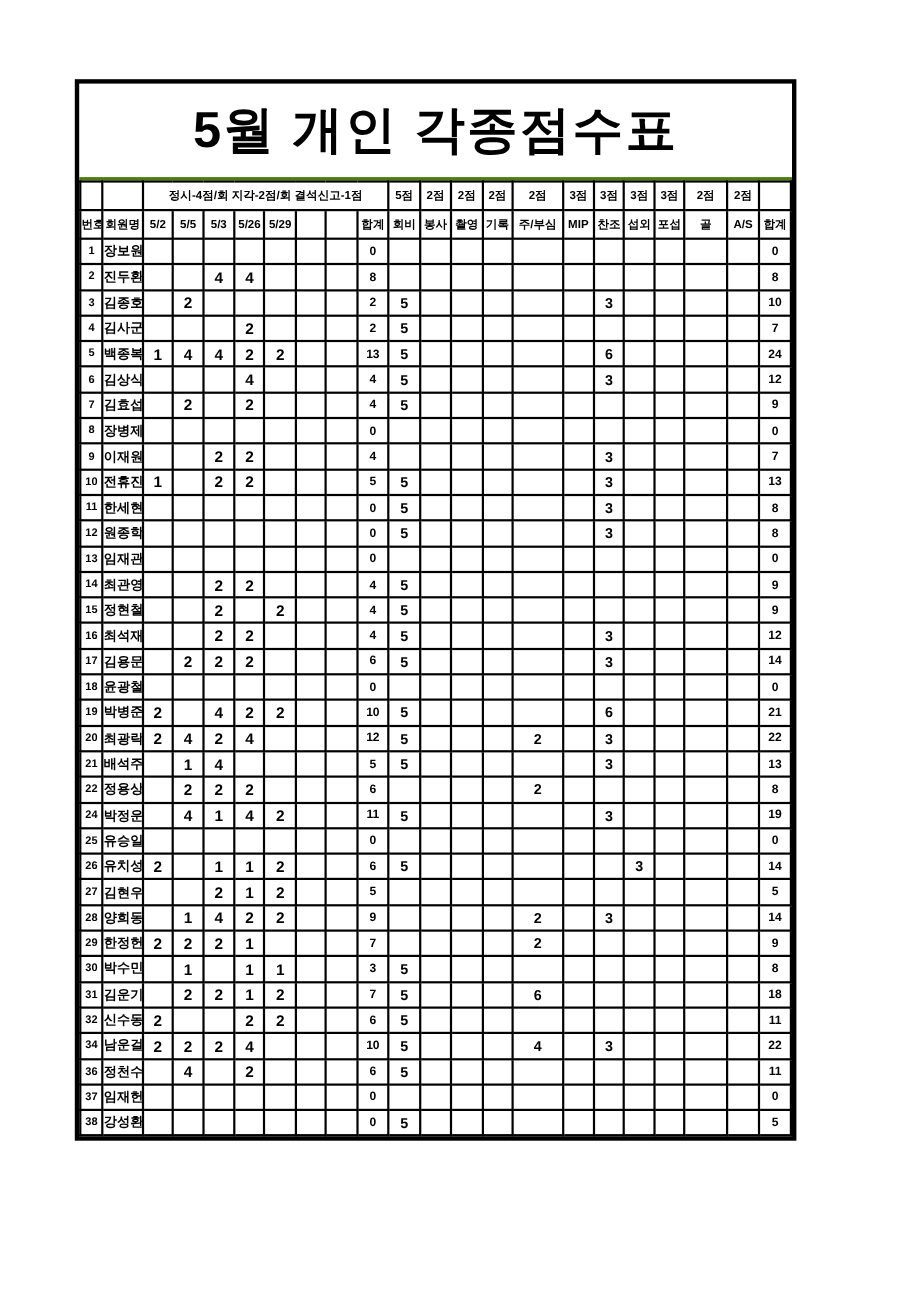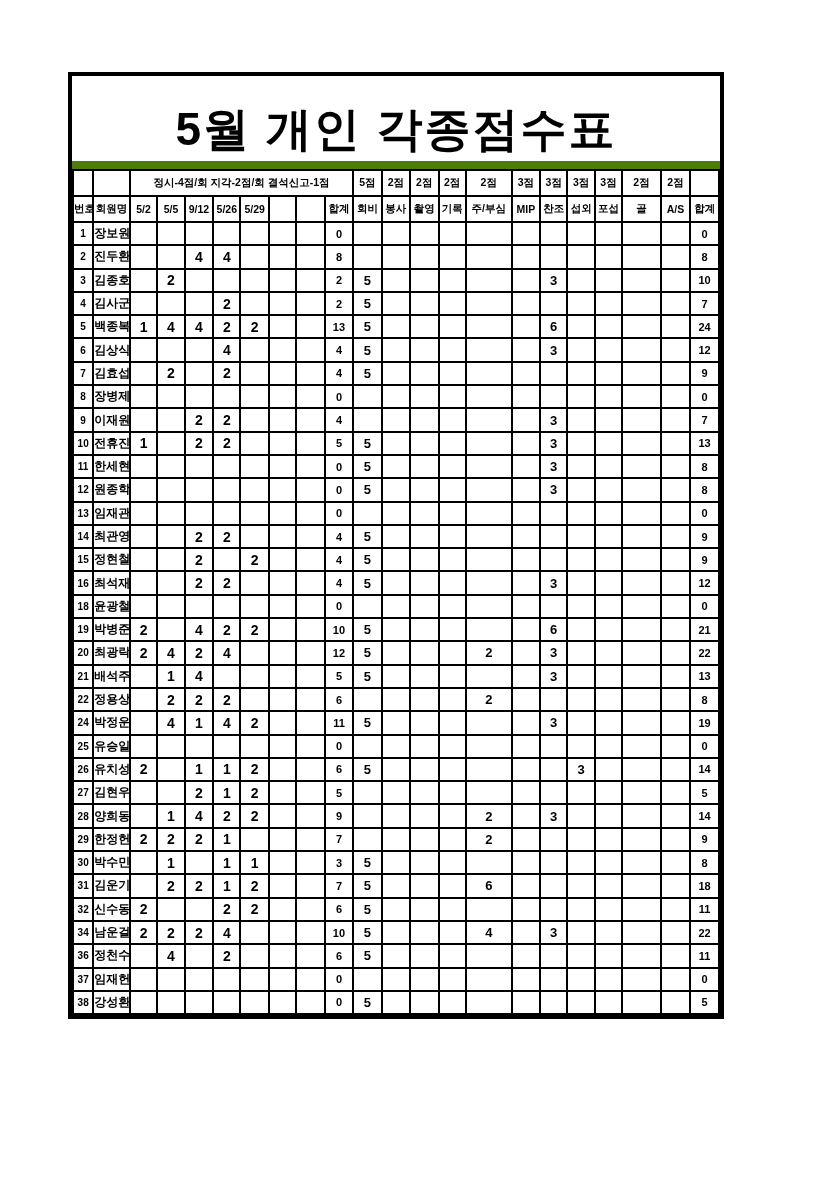--- a/index.html
+++ b/index.html
@@ -8,22 +8,22 @@
     background:#ffffff;
     font-family:"Liberation Sans","DejaVu Sans",sans-serif;
     position:relative;
     -webkit-font-smoothing:antialiased;
   }
   .sheet{
     position:absolute;left:68px;top:72px;width:656px;
     border:4px solid #000;background:#fff;box-sizing:border-box;
   }
   .title-box{
-    height:85px;border-bottom:8px solid #4d7c0f;
-    display:flex;align-items:flex-end;justify-content:center;
+    height:85px;border-bottom:3px solid #4d7c0f;
+    display:flex;align-items:center;justify-content:center;
   }
   .title-box h1{
     margin:0;font-size:46px;font-weight:800;color:#000;letter-spacing:2px;
   }
   table.score{
     border-collapse:collapse;table-layout:fixed;width:100%;
   }
   table.score td{
     border:2px solid #000;
     padding:0;margin:0;
@@ -93,21 +93,21 @@
           <td class="yellow">3점</td>
           <td class="yellow">2점</td>
           <td class="yellow">2점</td>
           <td class="yellow"></td>
         </tr>
         <tr class="hdr">
           <td class="yellow">번호</td>
           <td class="yellow">회원명</td>
           <td class="yellow">5/2</td>
           <td class="yellow">5/5</td>
-          <td class="yellow">9/12</td>
+          <td class="yellow">5/3</td>
           <td class="yellow">5/26</td>
           <td class="yellow">5/29</td>
           <td class="yellow"></td>
           <td class="yellow"></td>
           <td class="yellow redtxt">합계</td>
           <td class="yellow">회비</td>
           <td class="yellow">봉사</td>
           <td class="yellow">촬영</td>
           <td class="yellow">기록</td>
           <td class="yellow">주/부심</td>
@@ -497,20 +497,44 @@
           <td class="mid-cell"></td>
           <td class="mid-cell"></td>
           <td class="mid-cell">3</td>
           <td class="mid-cell"></td>
           <td class="mid-cell"></td>
           <td class="mid-cell"></td>
           <td class="mid-cell"></td>
           <td class="total-cell">12</td>
         </tr>
         <tr class="datarow">
+          <td class="no-cell">17</td>
+          <td class="name-cell">김용문</td>
+          <td class="att-cell"></td>
+          <td class="att-cell">2</td>
+          <td class="att-cell">2</td>
+          <td class="att-cell">2</td>
+          <td class="att-cell"></td>
+          <td class="att-cell"></td>
+          <td class="att-cell"></td>
+          <td class="sum-cell redtxt">6</td>
+          <td class="mid-cell">5</td>
+          <td class="mid-cell"></td>
+          <td class="mid-cell"></td>
+          <td class="mid-cell"></td>
+          <td class="mid-cell"></td>
+          <td class="mid-cell"></td>
+          <td class="mid-cell">3</td>
+          <td class="mid-cell"></td>
+          <td class="mid-cell"></td>
+          <td class="mid-cell"></td>
+          <td class="mid-cell"></td>
+          <td class="total-cell">14</td>
+        </tr>
+        <tr class="datarow">
           <td class="no-cell">18</td>
           <td class="name-cell">윤광철</td>
           <td class="att-cell"></td>
           <td class="att-cell"></td>
           <td class="att-cell"></td>
           <td class="att-cell"></td>
           <td class="att-cell"></td>
           <td class="att-cell"></td>
           <td class="att-cell"></td>
           <td class="sum-cell redtxt">0</td>

